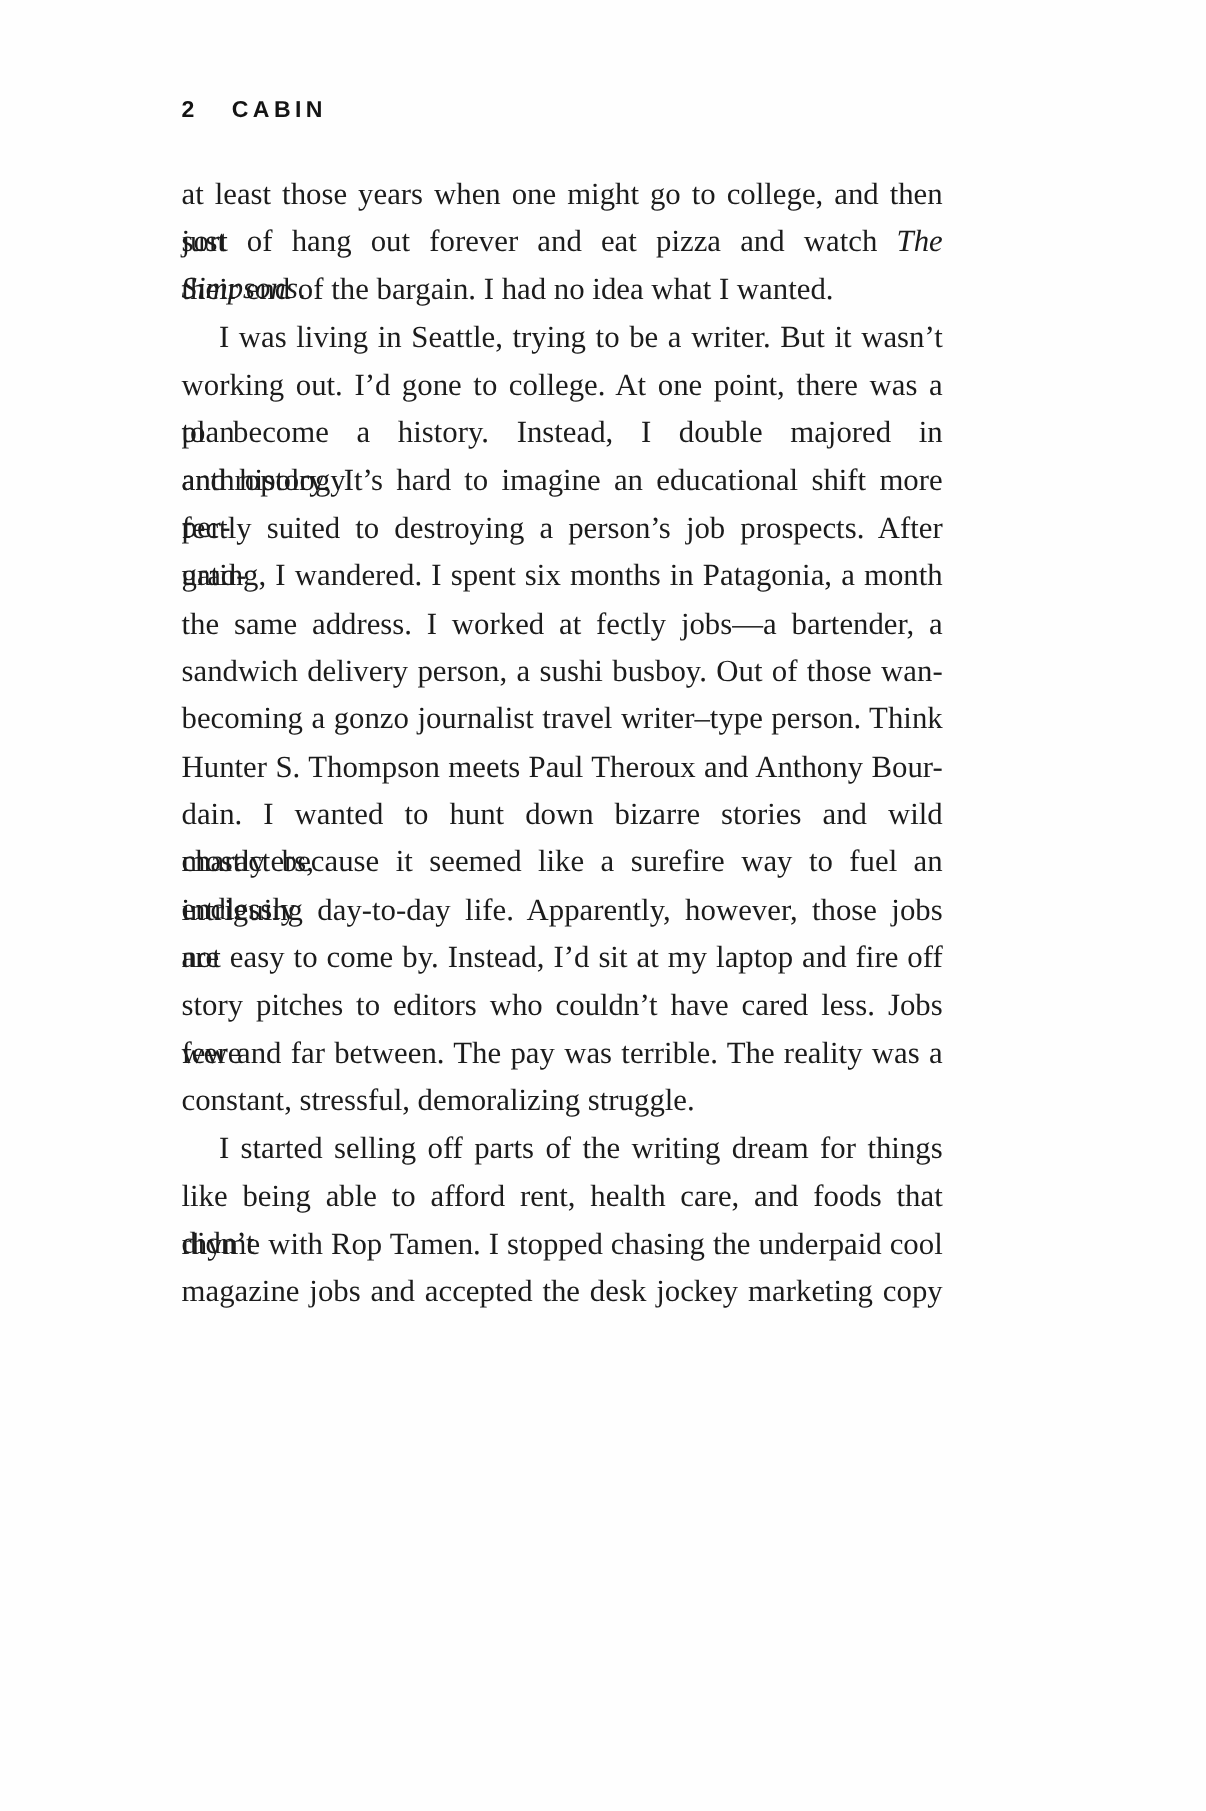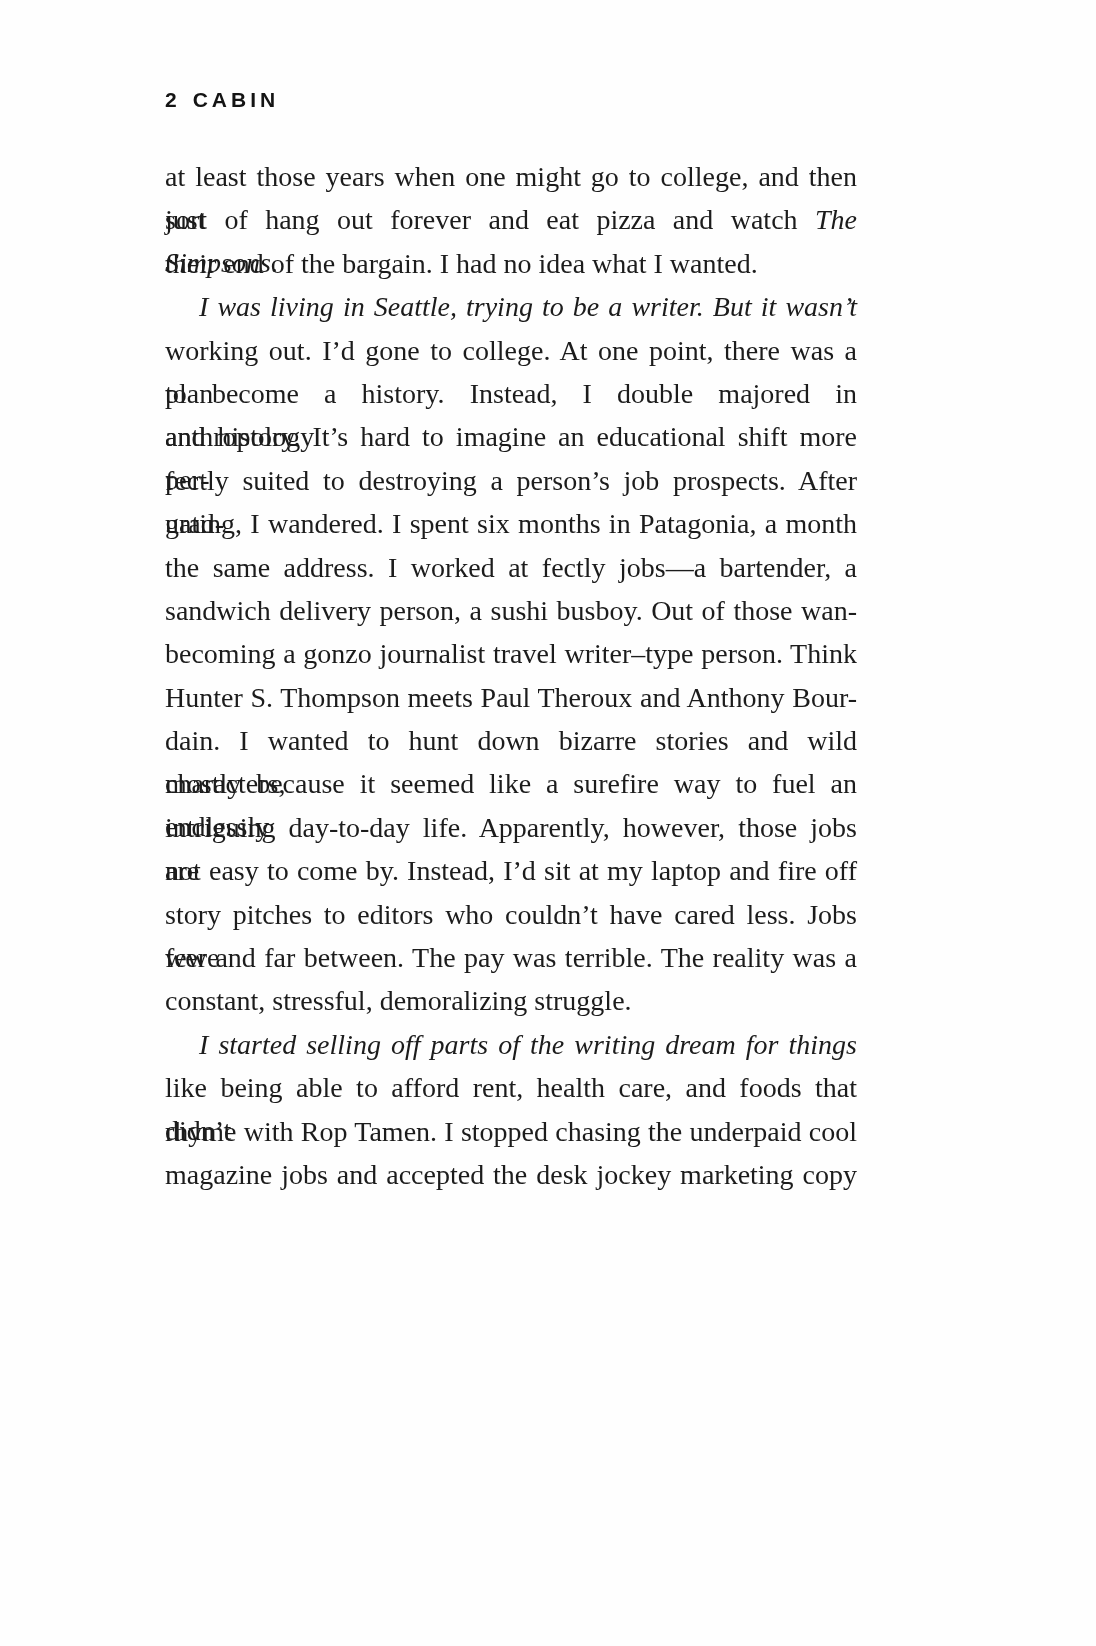--- a/index.html
+++ b/index.html
@@ -19,21 +19,21 @@
     left: 165px;
     top: 88px;
     font-family: "Liberation Sans", "DejaVu Sans", sans-serif;
     font-weight: 700;
     font-size: 21px;
     letter-spacing: 4px;
     color: #141414;
     white-space: nowrap;
   }
   .running-head .book-title {
-    margin-left: 12px;
+    margin-left: 30px;
   }
   .text-block {
     position: absolute;
     left: 165px;
     top: 155px;
     width: 692px;
     font-family: "Liberation Serif", "DejaVu Serif", serif;
     font-size: 28px;
     line-height: 43px;
     color: #1c1c1c;
@@ -43,21 +43,20 @@
     text-align-last: justify;
     height: 43.4px;
     overflow: visible;
   }
   .line.last {
     text-align: left;
     text-align-last: left;
   }
   .line.indent-first {
     padding-left: 34px;
-    font-style: italic;
   }
   .italic {
     font-style: italic;
   }
 </style>
 </head>
 <body>
 
 <div class="page">
   <header class="running-head">

